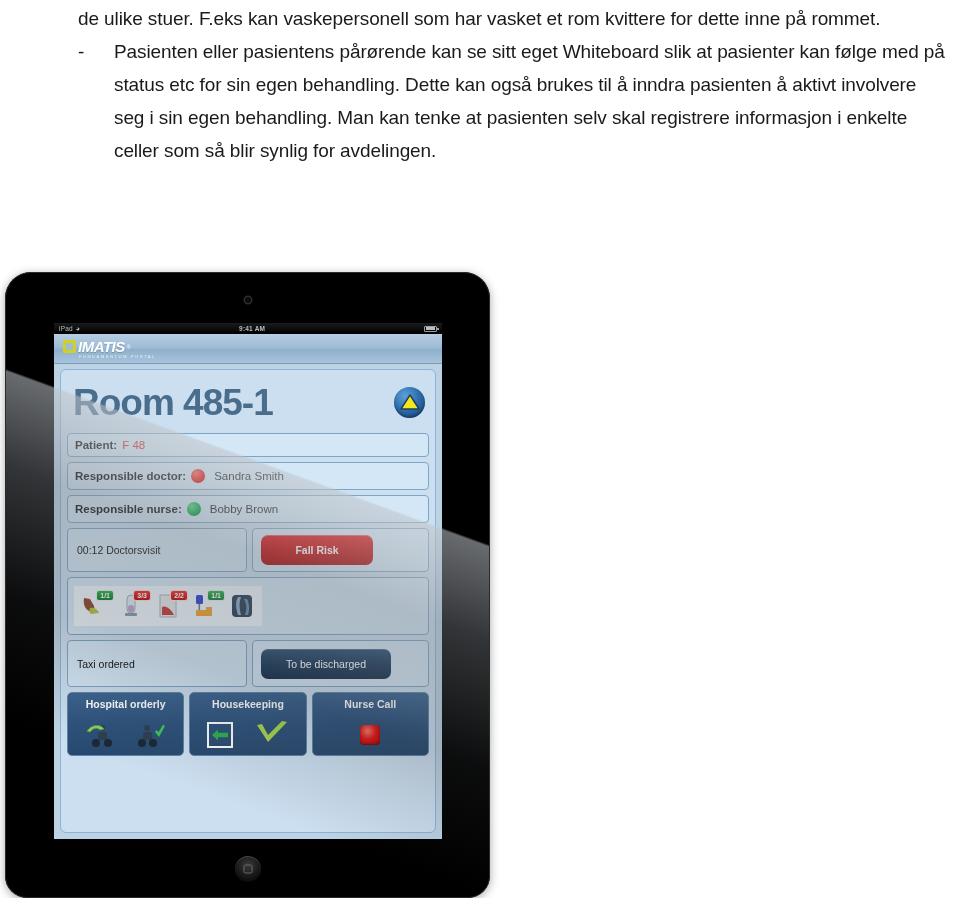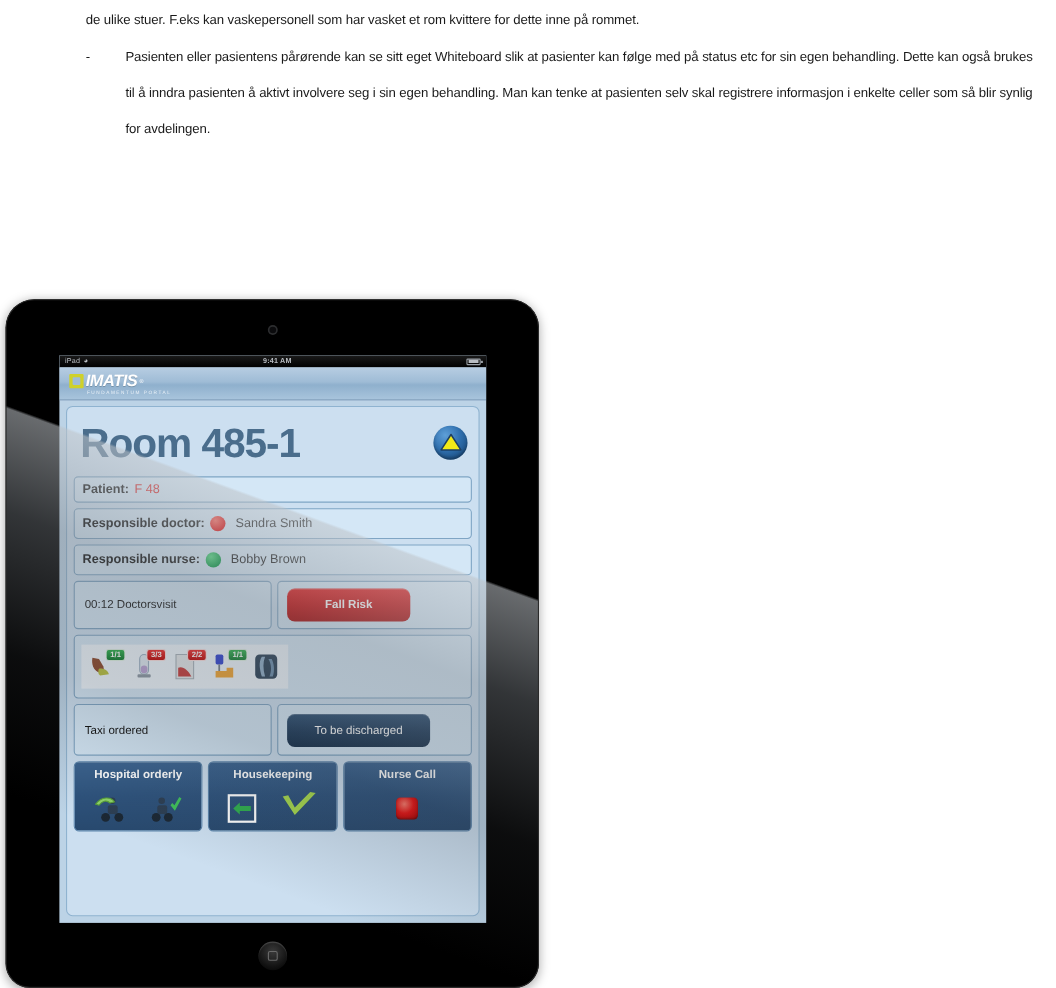--- a/index.html
+++ b/index.html
@@ -11,21 +11,21 @@
     font-family: "Liberation Sans", sans-serif;
     overflow: hidden;
   }
 
   
   .doc-text {
     position: absolute;
     left: 78px;
     top: 2px;
     width: 868px;
-    font-size: 12px;
+    font-size: 19px;
     line-height: 33px;
     color: #1a1a1a;
     letter-spacing: -0.1px;
   }
   .para { margin-bottom: 0; }
   .bullet-para {
     position: relative;
     padding-left: 36px;
     margin-top: 0;
   }

